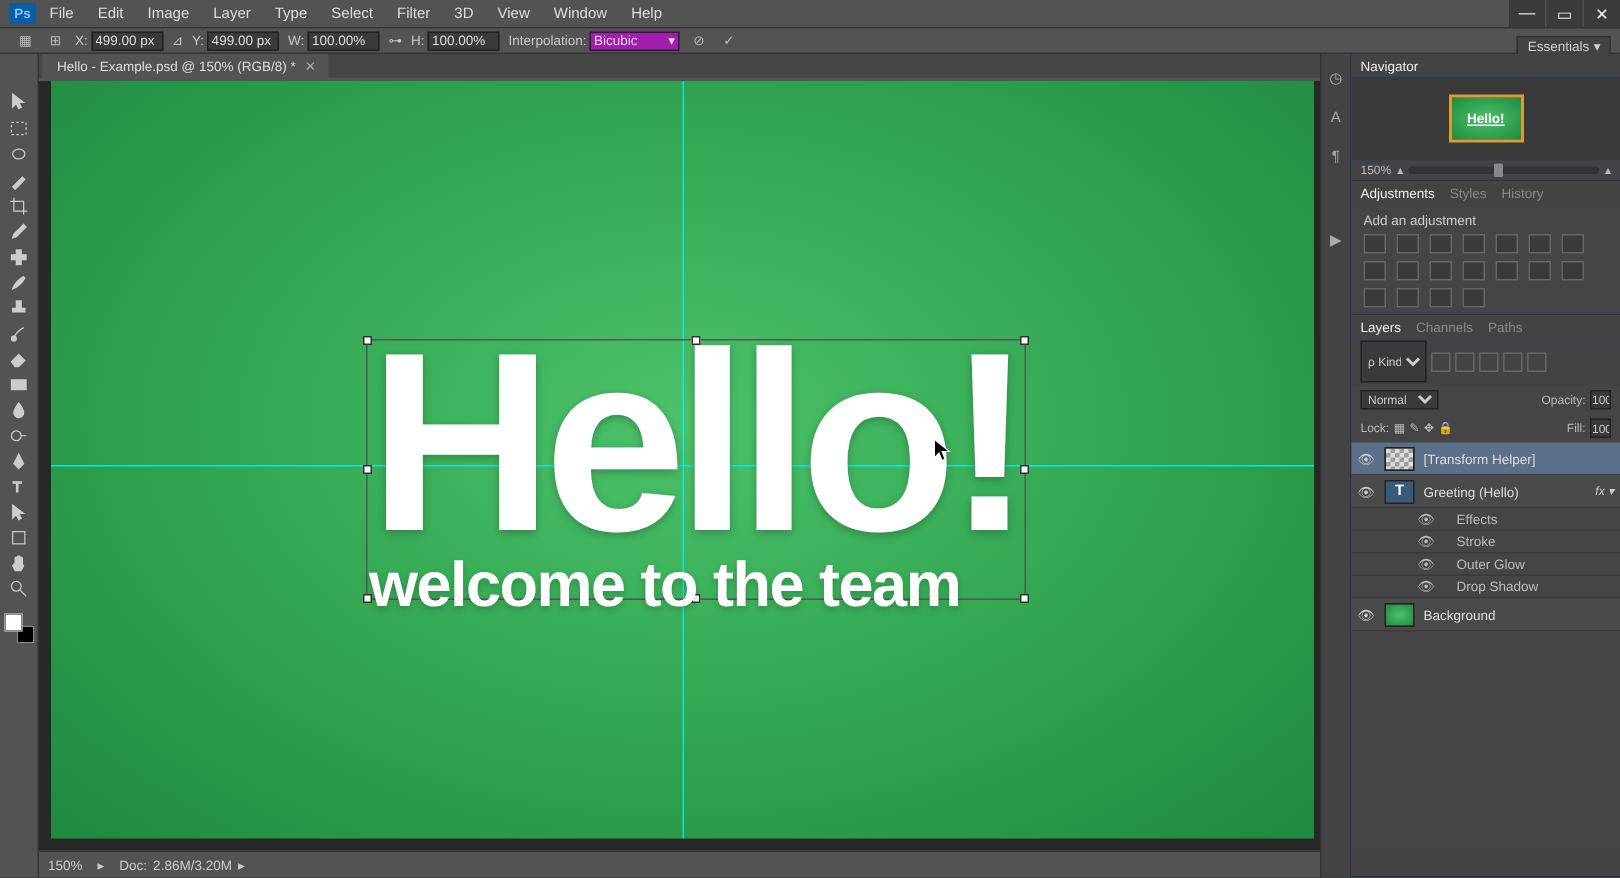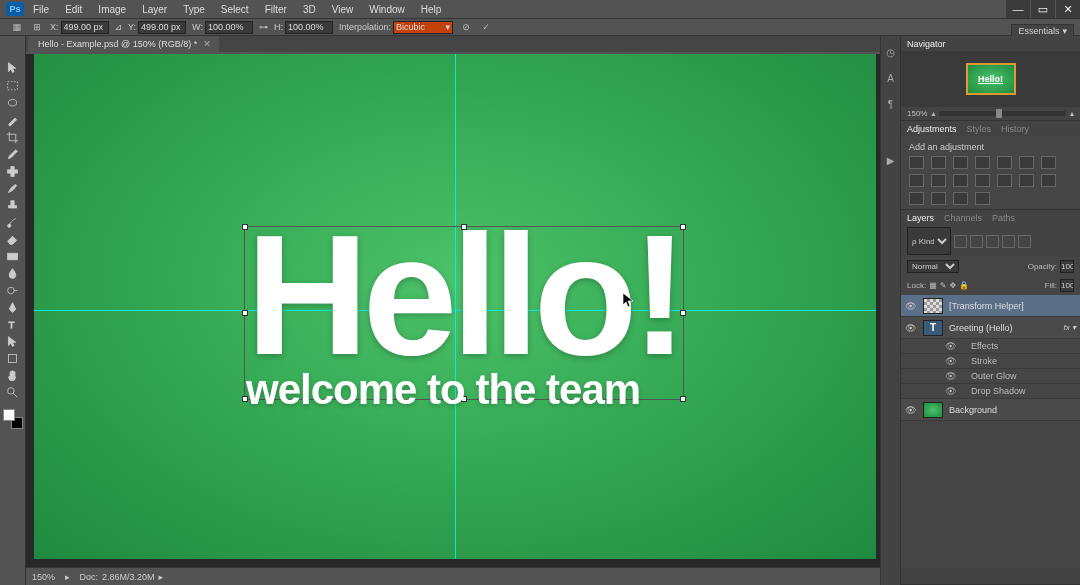--- a/index.html
+++ b/index.html
@@ -9,21 +9,21 @@
 .menubar { height:18px; background:#535353; display:flex; align-items:center; padding:0 6px; gap:2px; }
 .menubar .ps { width:18px; height:14px; background:#0b5ea3; border-radius:2px; display:flex; align-items:center; justify-content:center; color:#7fc5ff; font-size:9px; font-weight:bold; }
 .menubar .mi { padding:2px 7px; color:#ddd; cursor:default; }
 .wincontrols { position:absolute; right:0; top:0; display:flex; }
 .wincontrols div { width:24px; height:18px; display:flex; align-items:center; justify-content:center; color:#eee; background:#3b3b3b; margin-left:1px; font-size:11px; }
 
 
 .optbar { height:18px; background:#535353; border-top:1px solid #343434; border-bottom:1px solid #343434; display:flex; align-items:center; padding-left:10px; font-size:9px; gap:6px; color:#c8c8c8; }
 .optbar .fld { display:flex; align-items:center; gap:2px; }
 .optbar input { width:48px; height:13px; background:#3a3a3a; border:1px solid #222; color:#ddd; font-size:9px; padding:0 2px; }
-.optbar .sel { width:60px; height:13px; background:#c2410c; border:1px solid #222; color:#ddd; font-size:9px; padding:0 2px; display:flex; align-items:center; justify-content:space-between;}
+.optbar .sel { width:60px; height:13px; background:#a21caf; border:1px solid #222; color:#ddd; font-size:9px; padding:0 2px; display:flex; align-items:center; justify-content:space-between;}
 .optbar .icon { width:14px;height:14px;display:flex;align-items:center;justify-content:center;border:1px solid transparent; color:#bbb;}
 .essentials { position:absolute; right:6px; top:24px; font-size:9px; height:14px; display:flex; align-items:center; padding:0 6px; background:#434343; border:1px solid #333; gap:3px;}
 
 
 .doctabbar { height:16px; background:#454545; display:flex; align-items:flex-end; padding-left:28px; }
 .doctab { background:#535353; padding:3px 8px 3px 10px; font-size:9px; color:#ddd; display:flex; align-items:center; gap:6px; }
 .doctab .x { color:#aaa; }
 
 
 .tools { position:absolute; left:0; top:36px; width:26px; background:#535353; height:549px; border-right:1px solid #343434; display:flex; flex-direction:column; align-items:center; padding-top:20px; gap:0; }

